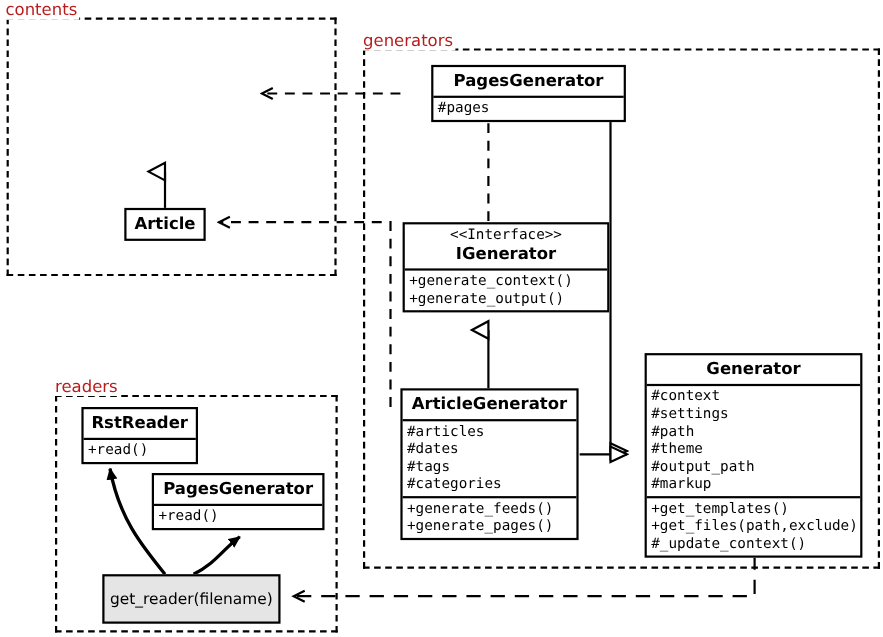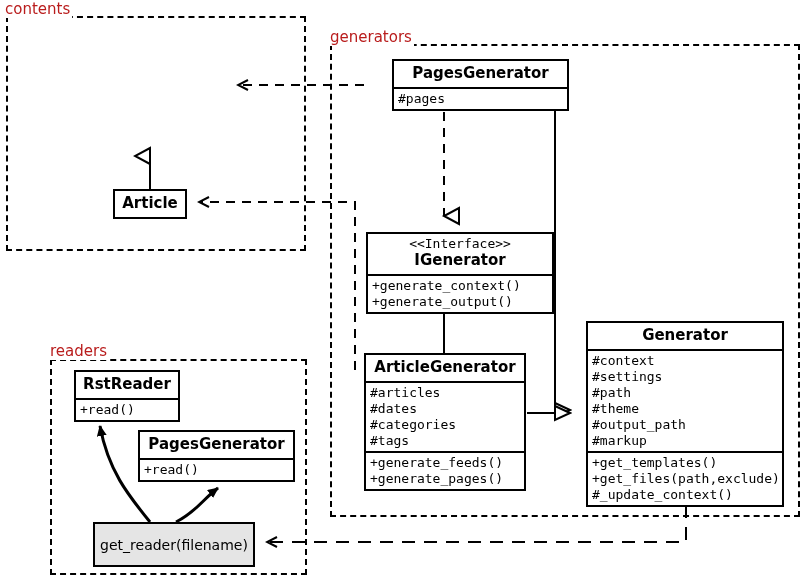--- a/index.html
+++ b/index.html
@@ -175,38 +175,38 @@
     <div class="uml-name">Article</div>
   </div>
 
   <div class="uml-class" style="left:344px; top:59px; width:177px;margin-left:48px;">
     <div class="uml-name">PagesGenerator</div>
     <div class="uml-compartment">
       <div class="uml-feature">#pages</div>
     </div>
   </div>
 
-  <div class="uml-class" style="left:366px; top:232px; width:188px;">
+  <div class="uml-class" style="left:366px; top:202px; width:188px;">
     <div class="uml-name with-stereo">
       <div class="uml-stereotype">&lt;&lt;Interface&gt;&gt;</div>
       <div>IGenerator</div>
     </div>
     <div class="uml-compartment">
       <div class="uml-feature">+generate_context()</div>
       <div class="uml-feature">+generate_output()</div>
     </div>
   </div>
 
   <div class="uml-class" style="left:364px; top:353px; width:162px;">
     <div class="uml-name">ArticleGenerator</div>
     <div class="uml-compartment">
       <div class="uml-feature">#articles</div>
       <div class="uml-feature">#dates</div>
+      <div class="uml-feature">#tags</div>
       <div class="uml-feature">#categories</div>
-      <div class="uml-feature">#tags</div>
     </div>
     <div class="uml-compartment">
       <div class="uml-feature">+generate_feeds()</div>
       <div class="uml-feature">+generate_pages()</div>
     </div>
   </div>
 
   <div class="uml-class" style="left:586px; top:321px; width:198px;">
     <div class="uml-name">Generator</div>
     <div class="uml-compartment">

